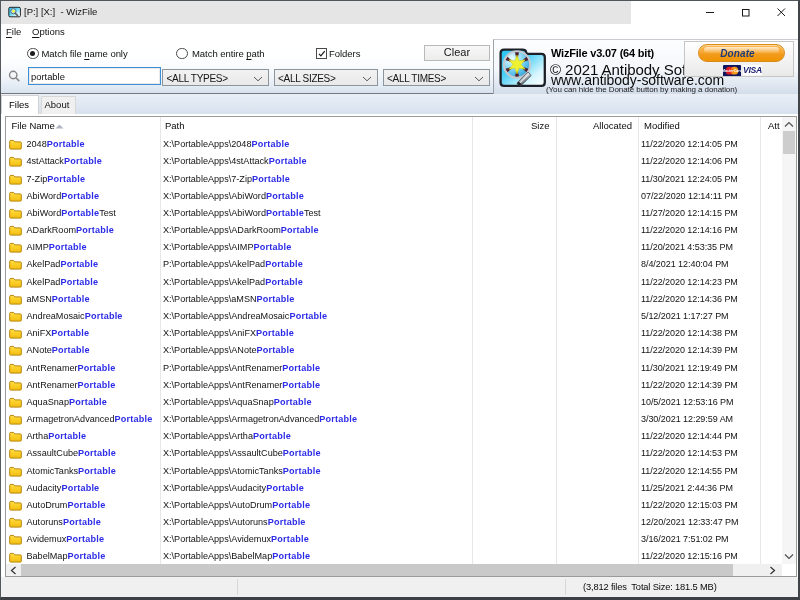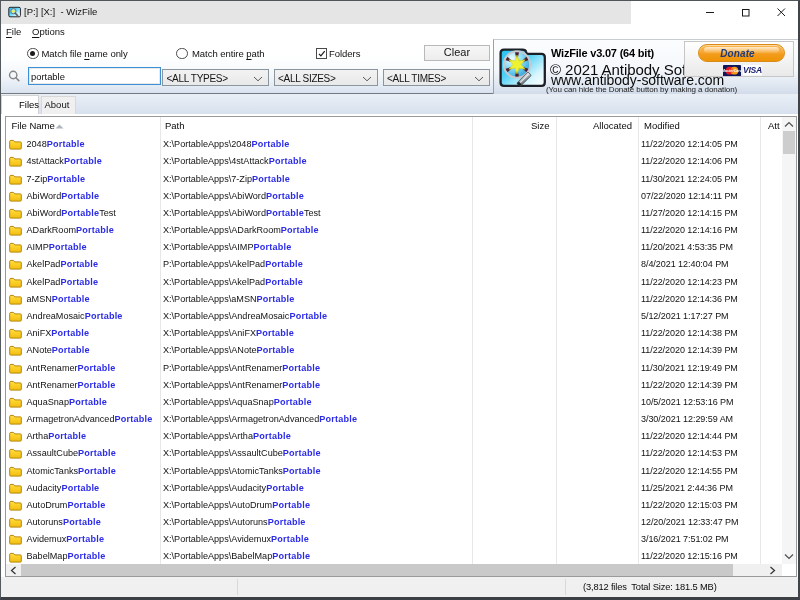--- a/index.html
+++ b/index.html
@@ -24,21 +24,21 @@
 #infopanel{position:absolute;left:493px;top:39px;width:305px;height:55px;border-left:1px solid #9aa1a8;border-top:1px solid #c9ccd0;background:linear-gradient(#fcfdfe 0%,#f4f7fb 55%,#e2e9f2 80%,#d2dcea 100%)}
 #wiztitle{position:absolute;left:57px;top:7px;font-size:11px;font-weight:bold;color:#000;letter-spacing:-0.2px}
 #wizc1{position:absolute;left:56px;top:20.5px;font-size:15px;color:#0a0a0a;letter-spacing:-0.05px}
 #wizc2{position:absolute;left:57px;top:31.5px;font-size:14px;color:#0a0a0a;letter-spacing:-0.05px}
 #wiznote{position:absolute;left:52px;top:45px;font-size:8px;color:#1a1a1a;letter-spacing:-0.08px}
 #donatebox{position:absolute;left:190px;top:1px;width:110px;height:35.5px;background:linear-gradient(#ffffff,#e9e9e9);border:1px solid #c6c6c6}
 #donatepill{position:absolute;left:13px;top:2px;width:87px;height:18px;border-radius:9px;background:linear-gradient(#fcb94e 0%,#f7a733 45%,#f29b1b 60%,#ef9404 100%);border:1px solid #d98b1a;box-shadow:inset 0 1px 0 #ffd9a0}
 #donatepill i{position:absolute;left:-8px;right:0;top:3px;text-align:center;font-size:10px;font-weight:bold;font-style:italic;color:#1f3c78;letter-spacing:0.1px}
 #donatepill .gl{position:absolute;left:5px;right:5px;top:1.5px;height:6.5px;border-radius:6px;background:linear-gradient(rgba(255,255,255,.72),rgba(255,255,255,.06))}
 #tabstrip{position:absolute;left:1px;top:94px;width:797px;height:20px;background:linear-gradient(#eaeff6,#d7e1ee)}
-#tab-files{position:absolute;left:0;top:0.5px;width:38px;height:19.5px;background:#fff;border:1px solid #d2d2d2;border-bottom:none;font-size:9.5px;color:#000;padding-left:17px;line-height:17px}
+#tab-files{position:absolute;left:0;top:0.5px;width:38px;height:19.5px;background:#fff;border:1px solid #d2d2d2;border-bottom:none;font-size:9.5px;color:#000;padding-left:7px;line-height:17px}
 #tab-about{position:absolute;left:39.5px;top:2px;width:35.5px;height:18px;background:#f0f0f0;border:1px solid #d8d8d8;border-bottom:none;font-size:9.5px;color:#111;padding-left:3px;line-height:15px}
 #content{position:absolute;left:1px;top:114px;width:797px;height:463px;background:#fff}
 #grid{position:absolute;left:4px;top:1.5px;width:791.5px;height:461.5px;border:1px solid #9a9a9a;background:#fff}
 .hlbl{position:absolute;top:3.5px;font-size:9.5px;color:#0a0a0a}
 .colsep{position:absolute;top:0;width:1px;background:#e7e7e7;height:447.5px}
 .row{position:absolute;left:0;width:776px;height:17.18px}
 .row b{color:#2b2be8;letter-spacing:0.2px}
 .nm,.pt,.dt{position:absolute;top:50%;transform:translateY(-50%);white-space:pre;font-size:9.1px;color:#121212;letter-spacing:0}
 .nm{left:20.5px}
 .pt{left:157px}

